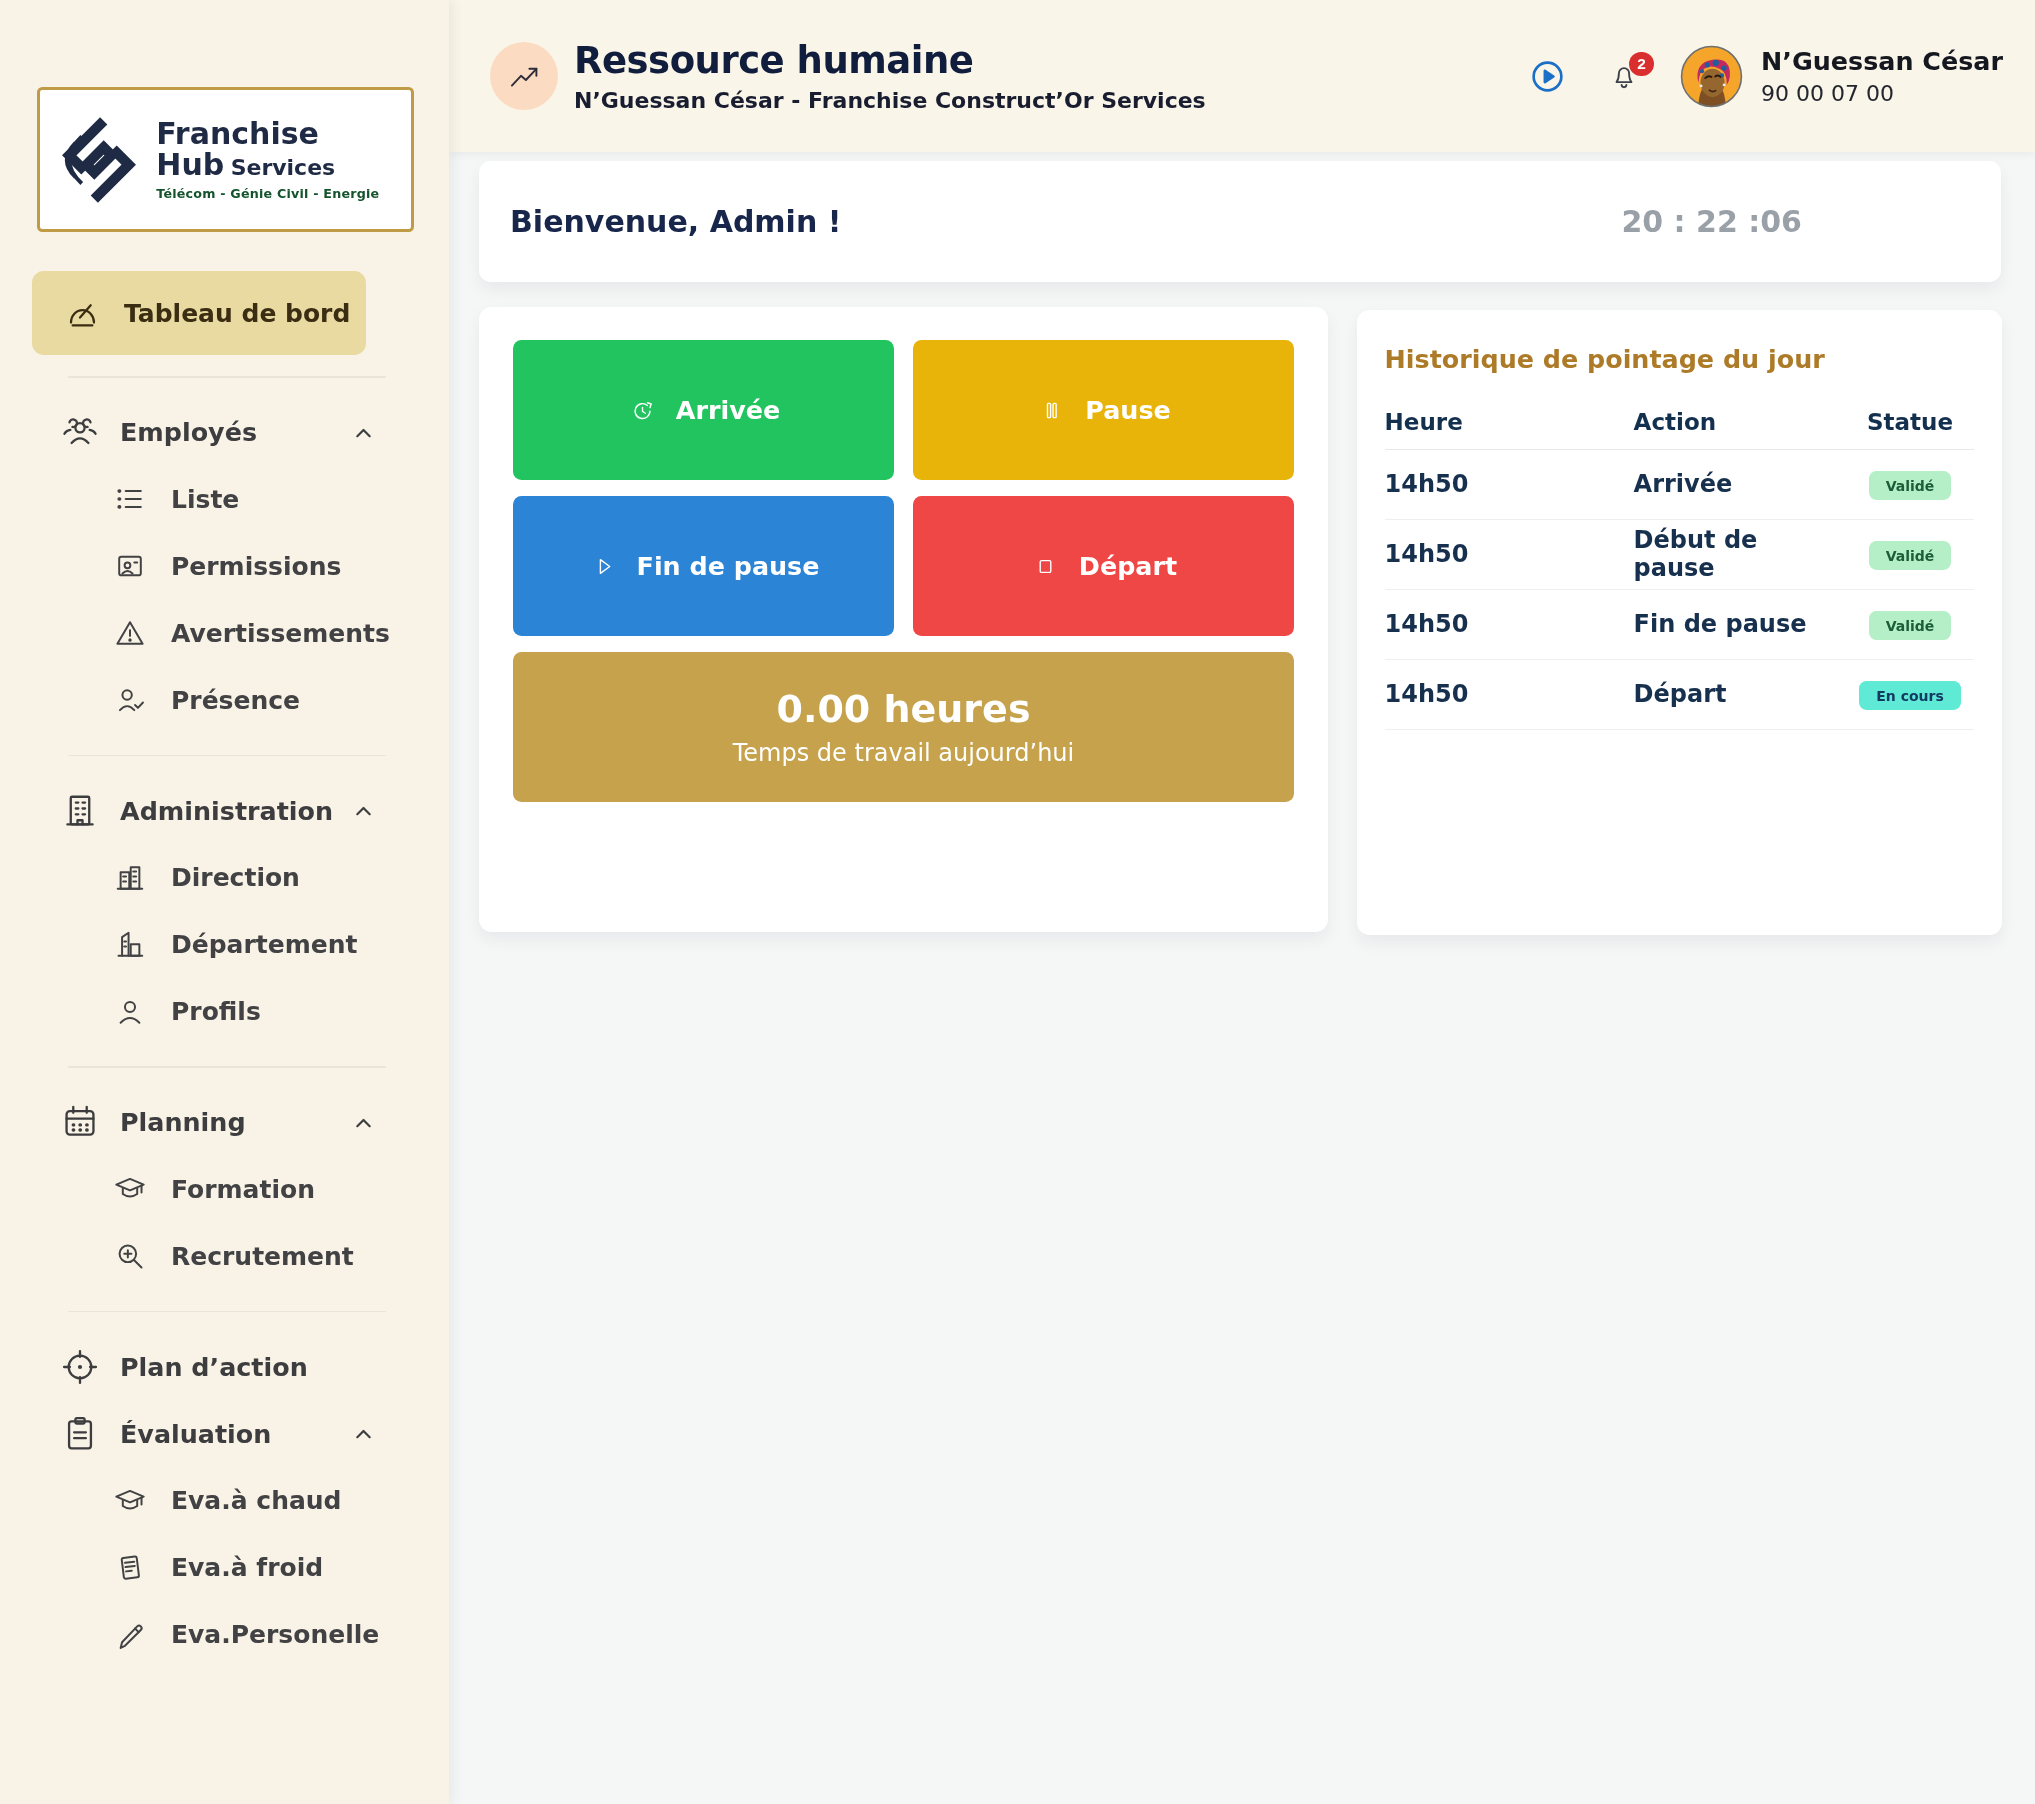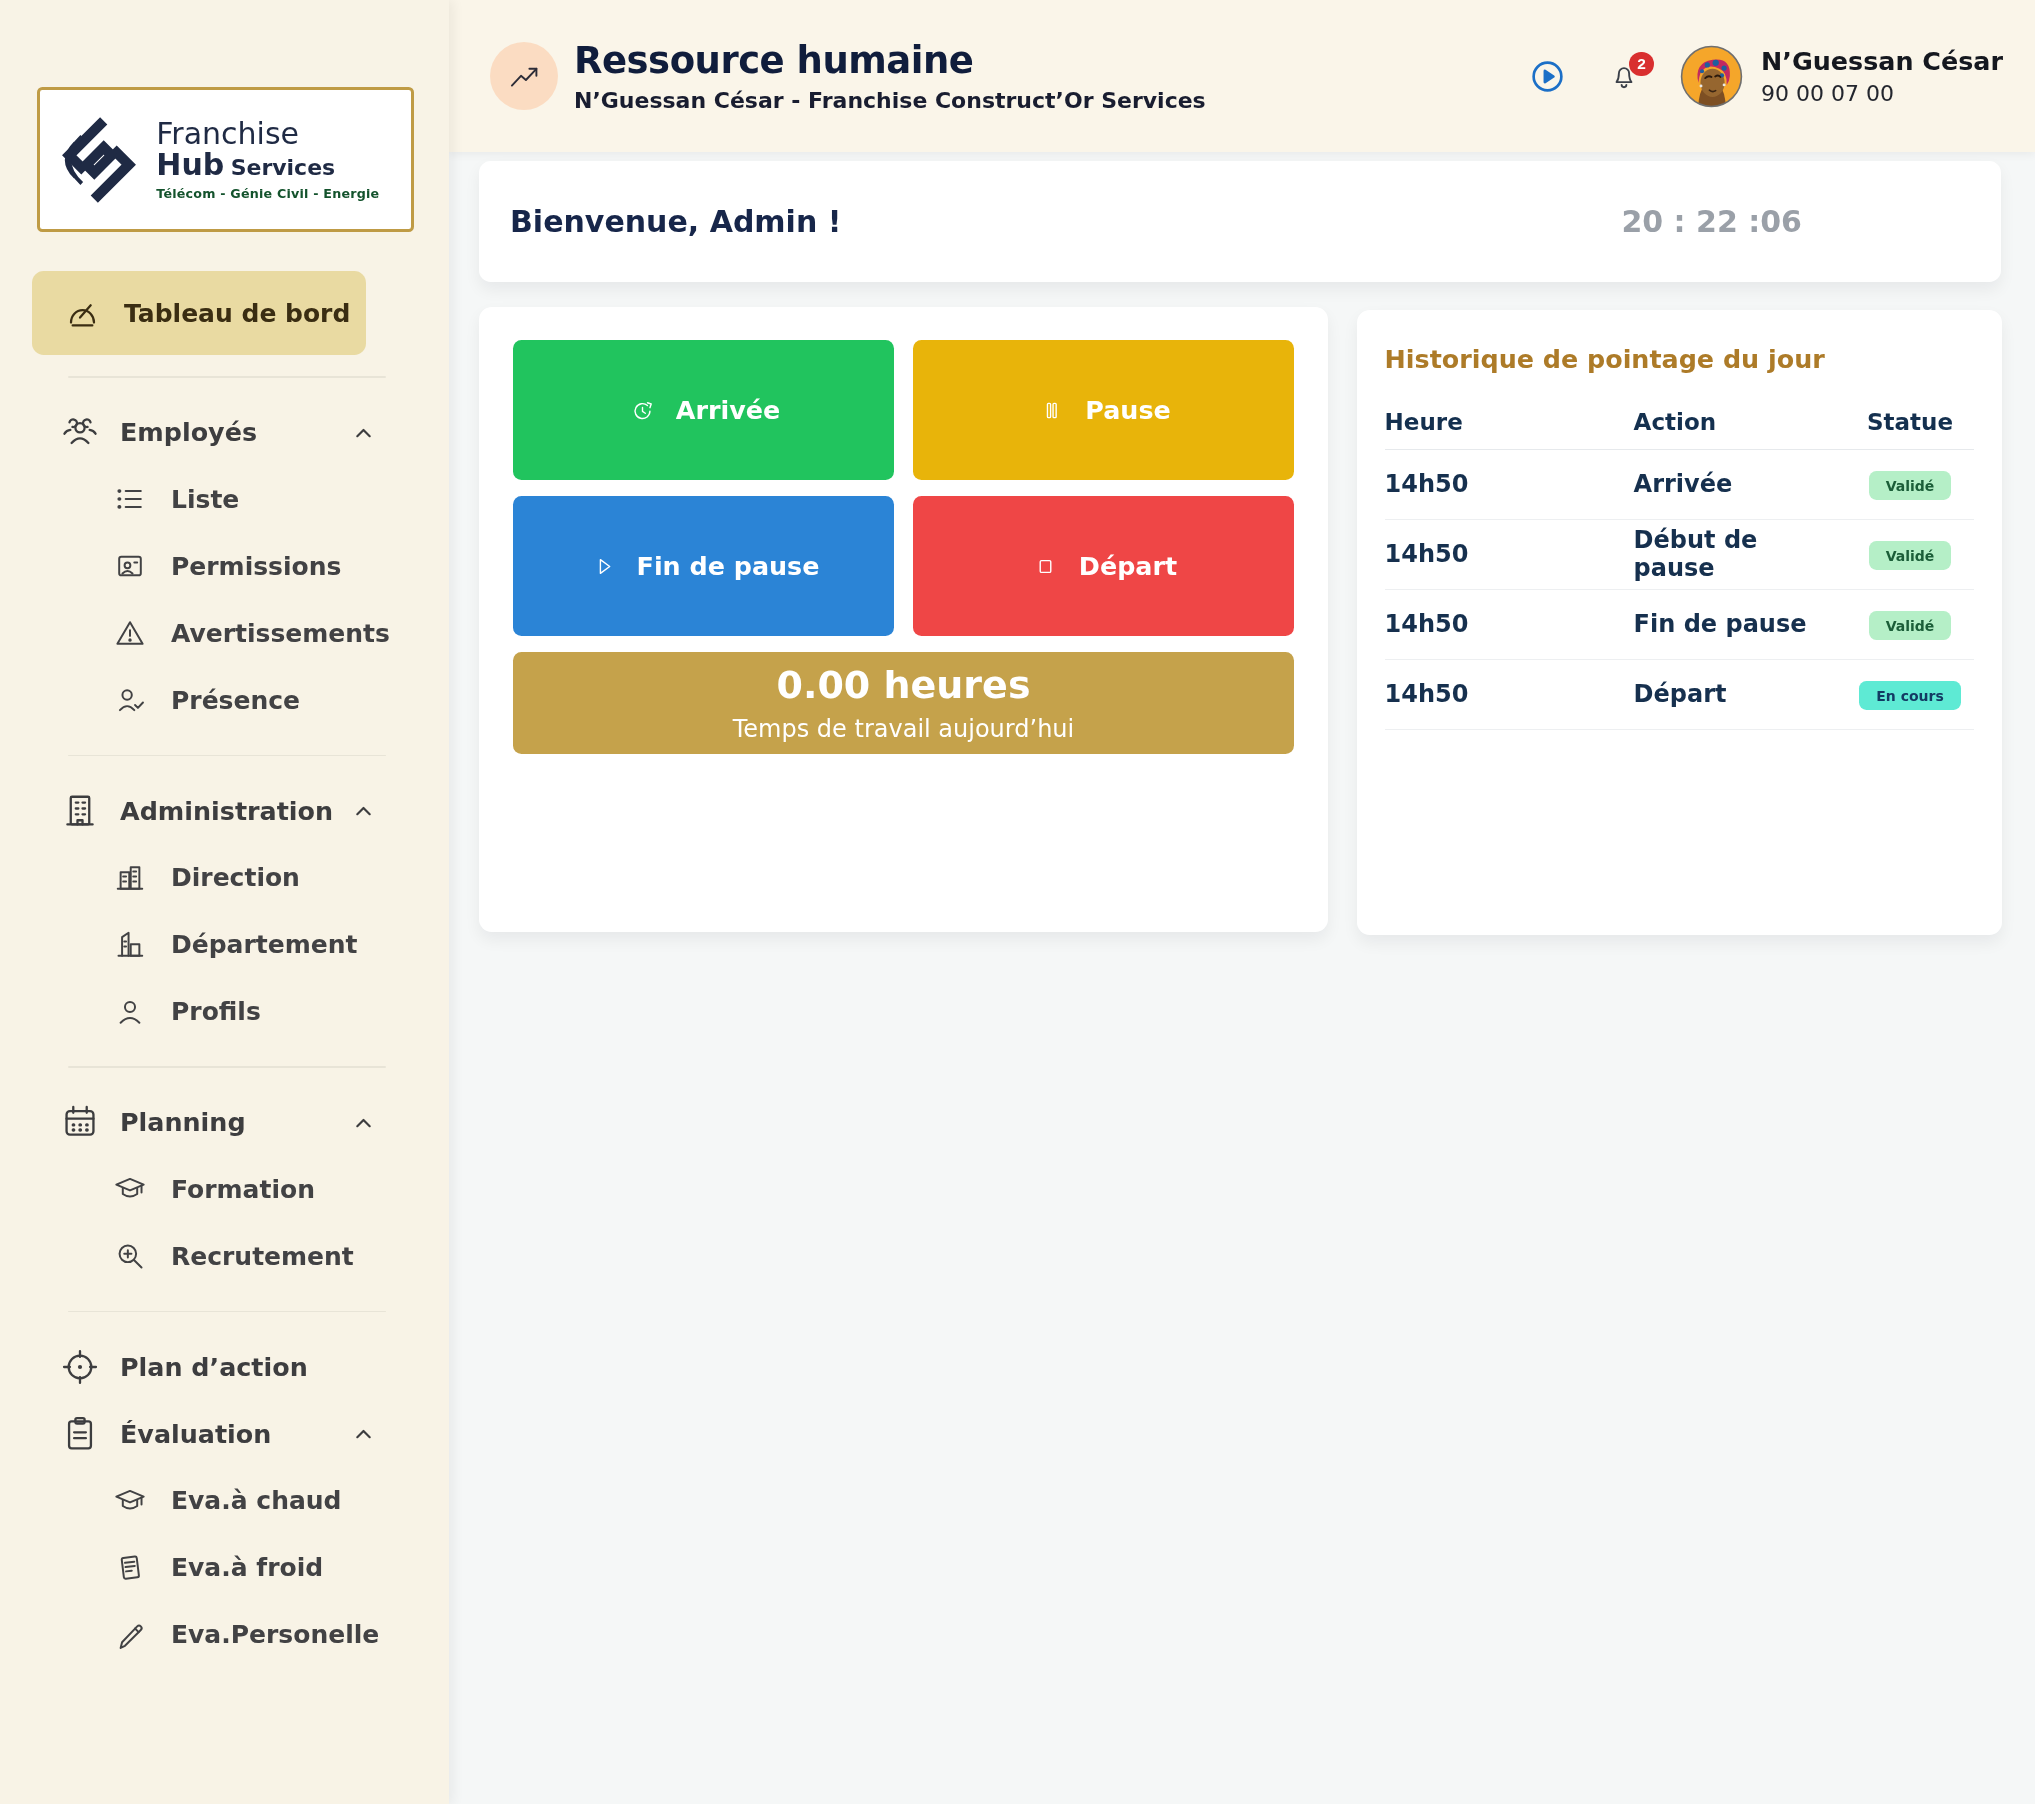--- a/index.html
+++ b/index.html
@@ -6,21 +6,21 @@
   .app{position:relative;width:2035px;height:1805px;background:#f5f7f7;overflow:hidden;
        font-family:"DejaVu Sans","Liberation Sans",sans-serif;}
 
   
   .sidebar{position:absolute;left:0;top:0;bottom:0;width:449px;background:#f8f3e6;
            box-shadow:4.2px 0 11.7px rgba(0,0,0,.06);z-index:3;}
   .logo-box{position:absolute;left:37px;top:87px;width:377px;height:145px;background:#fff;
             border:3.7px solid #bf9b45;border-radius:5.3px;box-sizing:border-box;
             display:flex;align-items:center;padding:0 11.7px;gap:10.6px;}
   .logo-mark{width:94px;height:94px;flex:none;color:#1f2a44;}
-  .logo-line1{font-size:30px;font-weight:400;color:#1f2a44;line-height:1.04;}
+  .logo-line1{font-size:30px;font-weight:700;color:#1f2a44;line-height:1.04;}
   .logo-line2{font-size:30px;font-weight:700;color:#1f2a44;line-height:1.04;}
   .logo-line2-suffix{font-size:22px;margin-left:6.4px;}
   .logo-tagline{font-size:12.7px;font-weight:700;color:#14532d;margin-top:6.4px;letter-spacing:0.2px;}
 
   .nav{position:absolute;top:271px;left:0;right:0;}
   .ic{fill:none;stroke:currentColor;stroke-width:5.5;stroke-linecap:round;stroke-linejoin:round;}
   .nav-active{margin-left:32px;width:334px;height:84px;background:#e9daa2;border-radius:11.7px;
               display:flex;align-items:center;gap:21px;padding-left:30px;box-sizing:border-box;
               font-size:25px;font-weight:700;color:#3a2d12;cursor:pointer;}
   .nav-active .ic{width:41px;height:41px;flex:none;}
@@ -68,21 +68,21 @@
         box-shadow:0 7.4px 16px rgba(15,23,42,.06);box-sizing:border-box;}
   .actions-card{left:30px;top:155px;width:849px;height:625px;padding:33px 34px;}
   .btn-grid{display:grid;grid-template-columns:1fr 1fr;gap:16px 19px;}
   .action-btn{height:140px;border:none;border-radius:8.5px;display:flex;align-items:center;
               justify-content:center;gap:18px;color:#fff;font-size:25.4px;font-weight:600;
               font-family:inherit;cursor:pointer;}
   .action-btn svg{width:31px;height:31px;fill:none;stroke:#fff;stroke-width:4.5;
                   stroke-linecap:round;stroke-linejoin:round;flex:none;}
   .green{background:#21c45e;}  .yellow{background:#e8b40a;}
   .blue{background:#2b84d6;}   .red{background:#ef4646;}
-  .hours-bar{margin-top:16px;height:102px;border-radius:8.5px;background:#c5a24b;color:#fff;
+  .hours-bar{margin-top:16px;height:150px;border-radius:8.5px;background:#c5a24b;color:#fff;
              display:flex;flex-direction:column;align-items:center;justify-content:center;gap:7.4px;}
   .hours-value{font-size:38px;font-weight:800;}
   .hours-label{font-size:24px;font-weight:500;}
 
   .history-card{left:908px;top:158px;width:645px;height:625px;padding:34px 27.6px 0;}
   .history-title{margin:0;font-size:25.4px;font-weight:800;color:#ad7b28;}
   .table{margin-top:35px;}
   .thead,.trow{display:grid;grid-template-columns:249px 212px 1fr;align-items:center;}
   .thead{padding-bottom:13.8px;border-bottom:1.1px solid #e6e9ec;font-size:23px;font-weight:600;color:#14304f;}
   .trow{height:69px;border-bottom:1.1px solid #edeff1;font-size:24px;font-weight:600;color:#16304e;}

